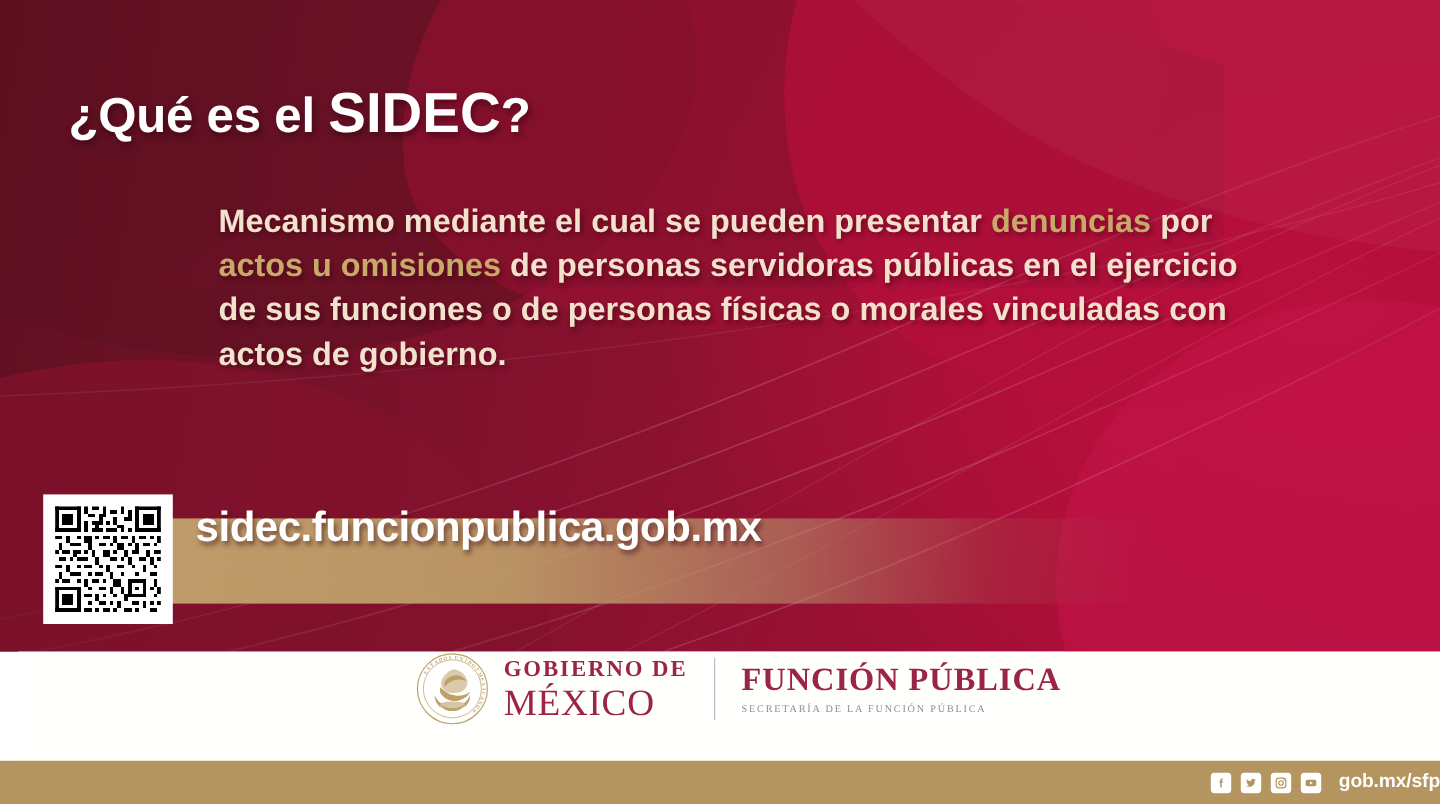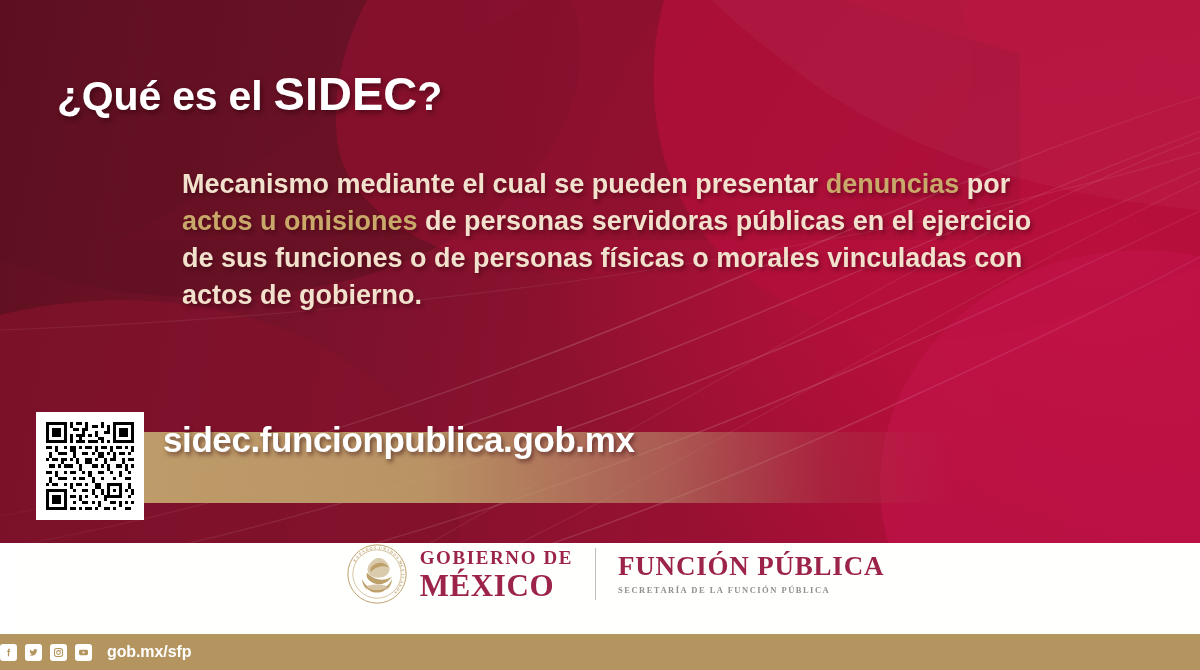--- a/index.html
+++ b/index.html
@@ -102,36 +102,36 @@
     background:#fffffe;
     display:flex;align-items:flex-start;justify-content:center;
   }
   .logo-row{display:flex;align-items:center;gap:0;}
   .seal{width:62px;height:62px;flex:none;margin-right:12px;}
   .gob-block{
     display:flex;flex-direction:column;justify-content:center;
     color:#9d2449;font-family:"Liberation Serif", serif;line-height:1;
   }
   .gob-1{font-size:19px;font-weight:700;letter-spacing:1.6px;}
-  .gob-2{font-size:31px;font-weight:700;letter-spacing:.6px;margin-top:3px;}
+  .gob-2{font-size:31px;font-weight:400;letter-spacing:.6px;margin-top:3px;}
   .divider-v{
     width:1px;height:52px;background:#bdbdbd;margin:0 22px;flex:none;
   }
   .fp-block{
     display:flex;flex-direction:column;justify-content:center;
     color:#9d2449;font-family:"Liberation Serif", serif;line-height:1;
   }
   .fp-1{font-size:27px;font-weight:700;letter-spacing:.8px;}
-  .fp-2{font-size:8.5px;font-weight:700;letter-spacing:1.5px;margin-top:6px;color:#8f8f8f;}
+  .fp-2{font-size:8.5px;font-weight:400;letter-spacing:1.5px;margin-top:6px;color:#8f8f8f;}
 
   
   .social-bar{
     position:absolute;left:0;top:634px;width:1200px;height:36px;
     background:#b4955f;
-    display:flex;align-items:center;justify-content:flex-start;gap:8px;
+    display:flex;align-items:center;justify-content:flex-end;gap:8px;
   }
   .soc{
     width:17px;height:17px;border-radius:3px;background:#ffffff;
     display:flex;align-items:center;justify-content:center;flex:none;
   }
   .soc svg{display:block;}
   .social-url{
     color:#ffffff;font-size:16px;font-weight:700;letter-spacing:-.1px;
     margin-left:7px;white-space:nowrap;
   }

